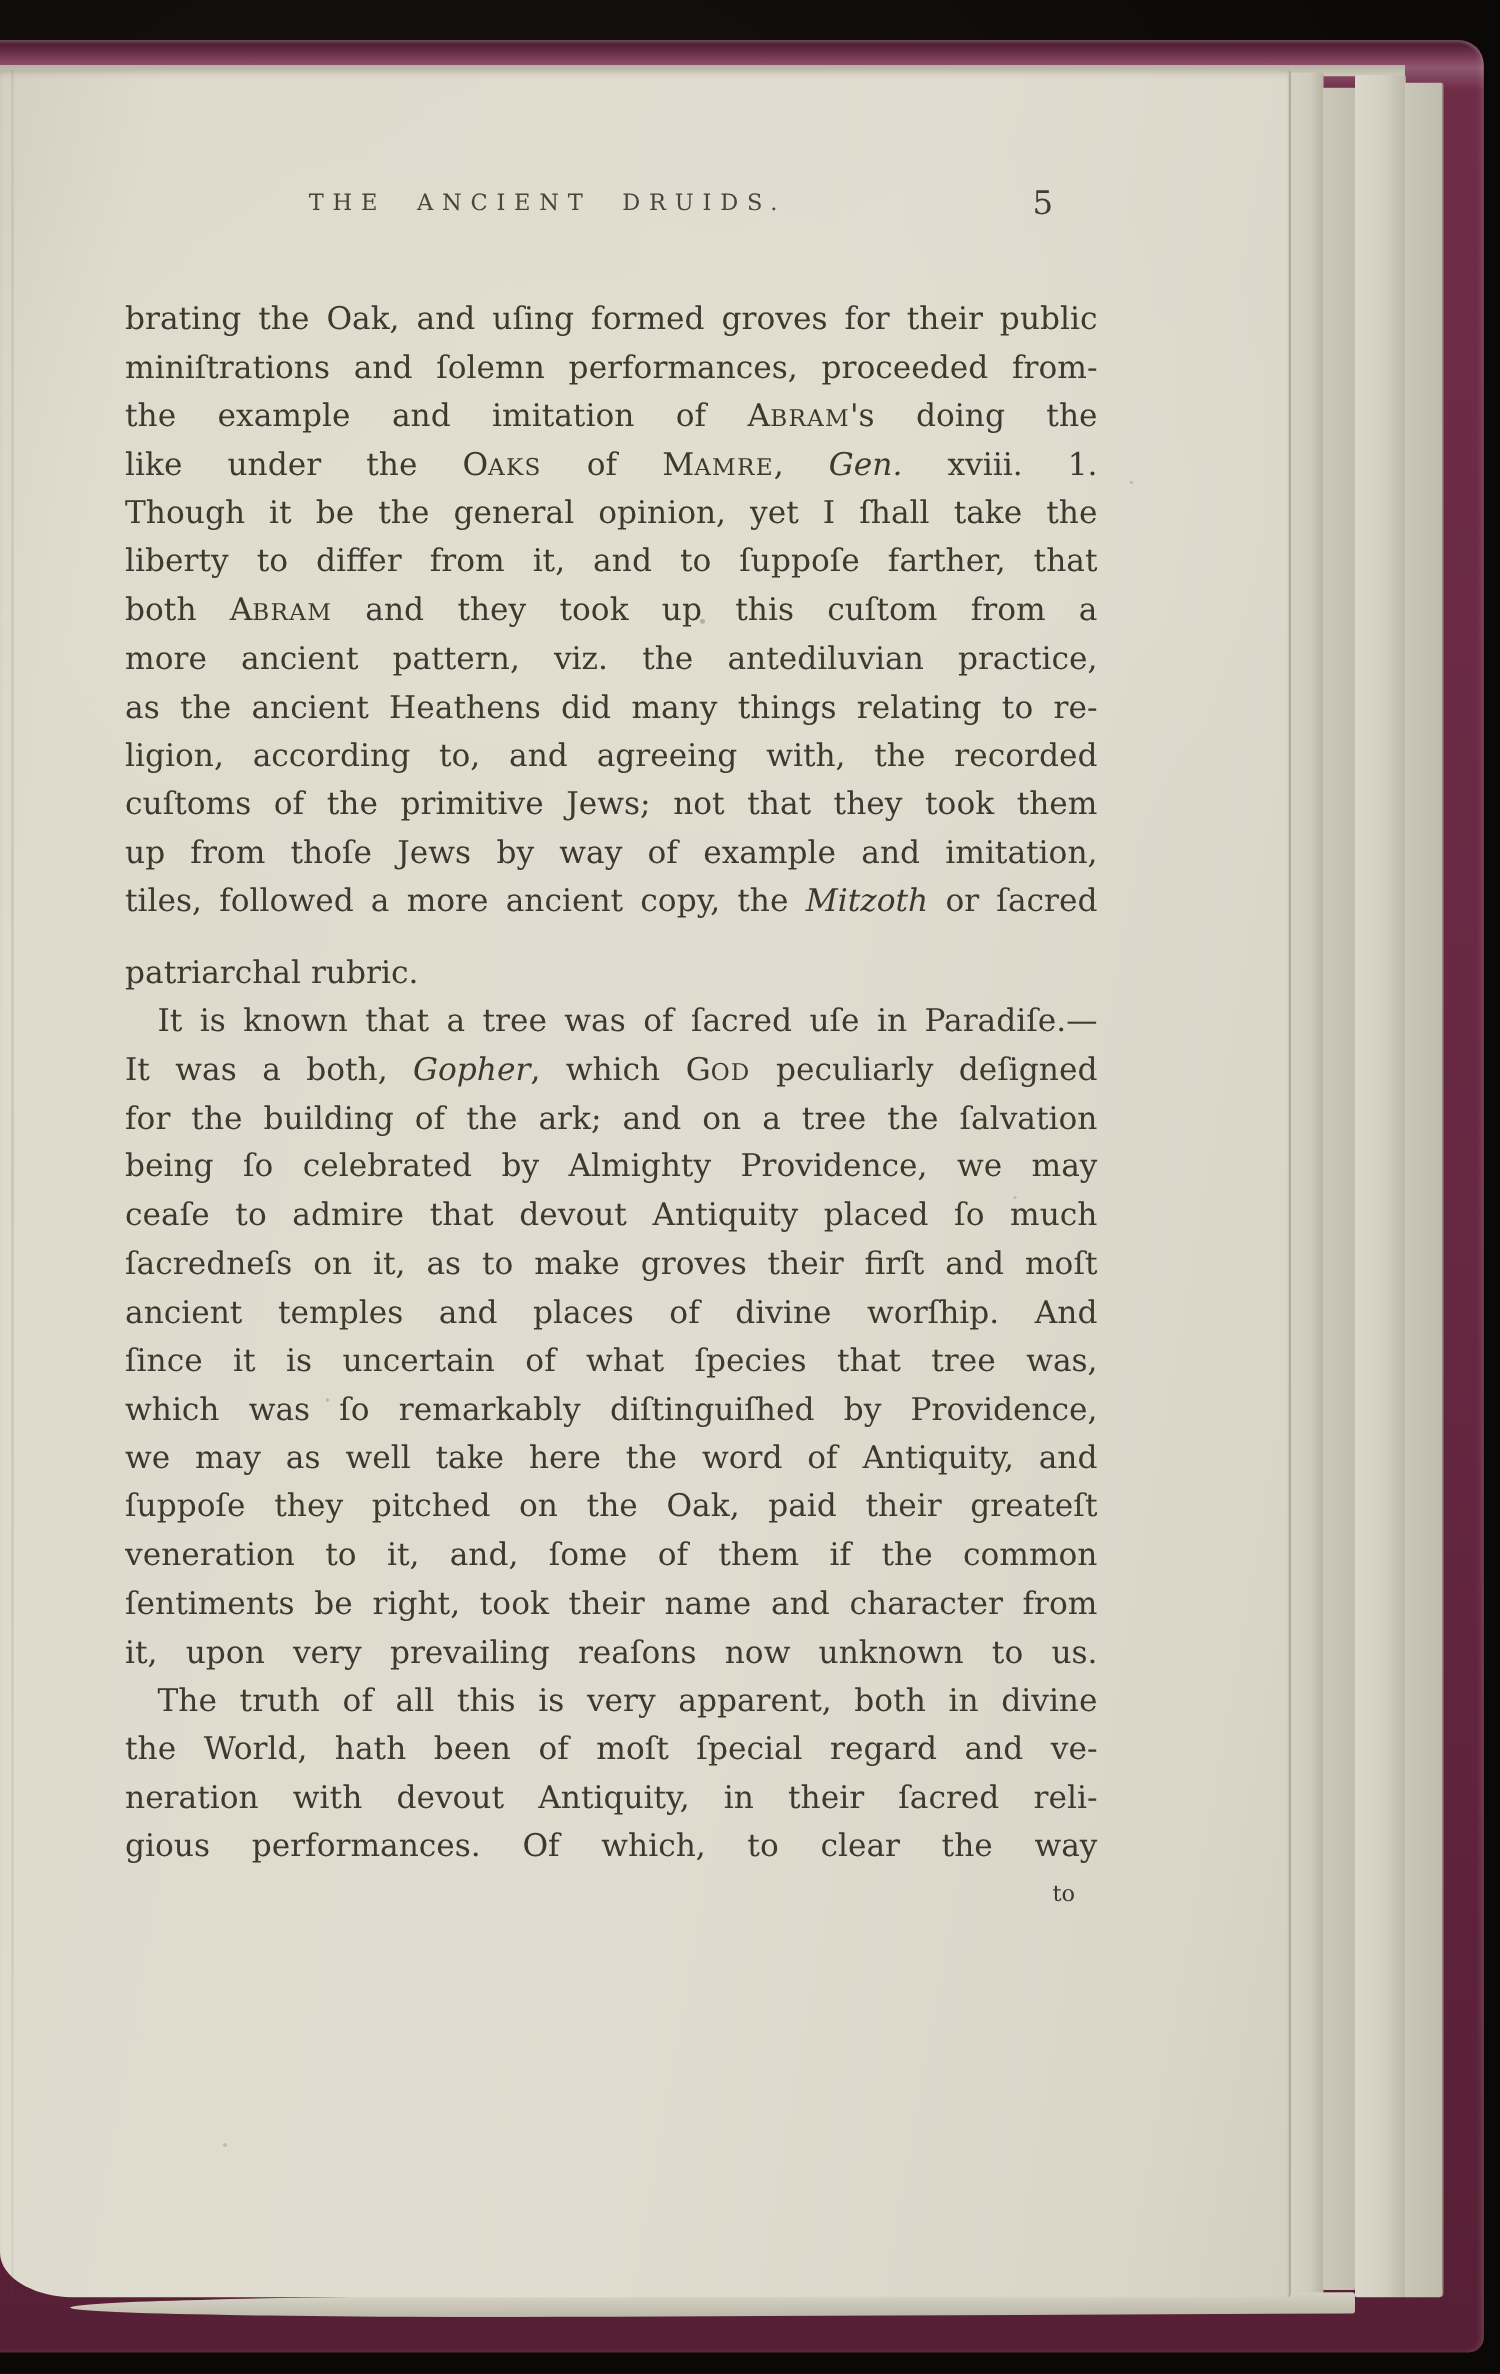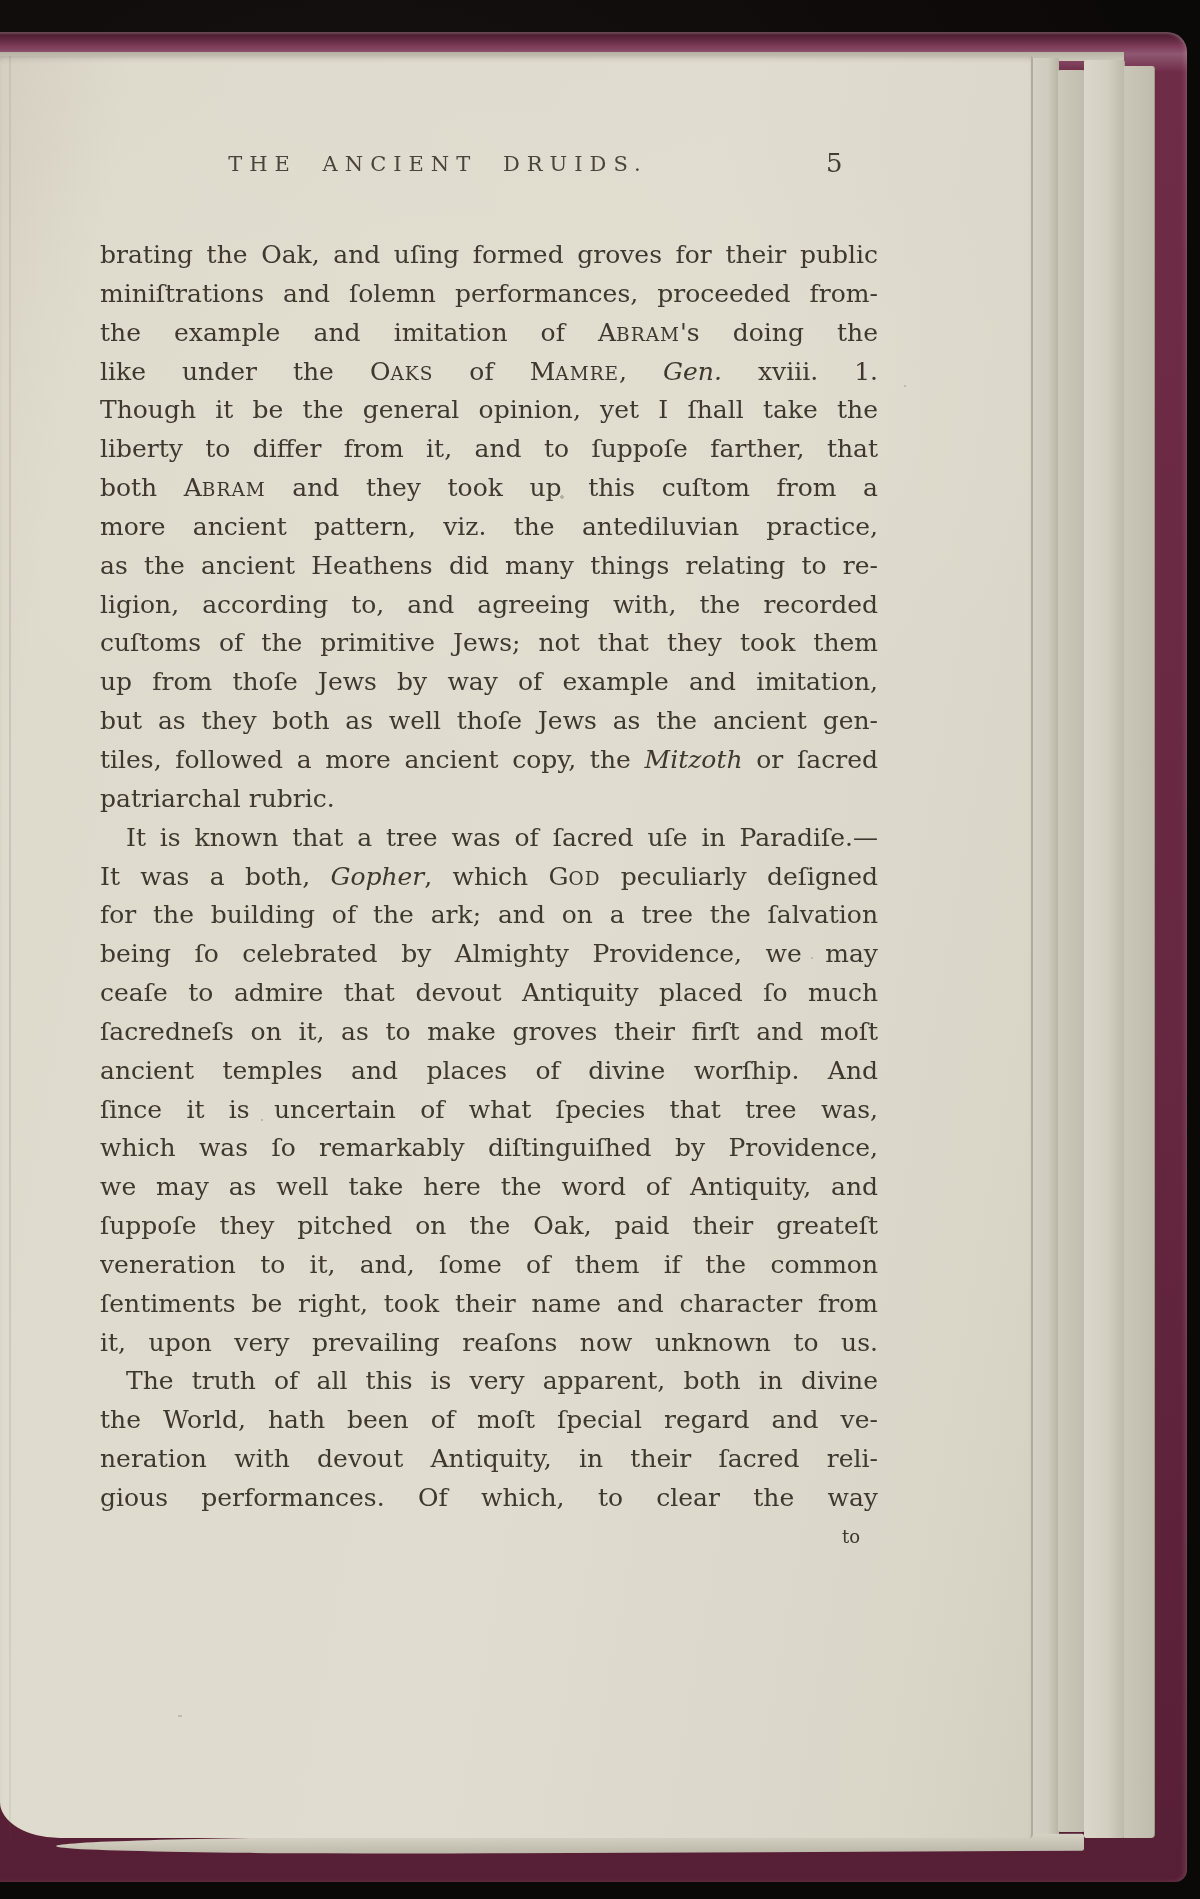--- a/index.html
+++ b/index.html
@@ -36,27 +36,27 @@
       radial-gradient(2px 2px at 905px 330px, #c0bbac 0 60%, transparent 70%),
       radial-gradient(900px 500px at 45% 20%, #e2decf 0%, transparent 70%),
       linear-gradient(100deg, #d4cfc1 0%, #dedacc 10%, #e0dccf 55%, #d9d5c7 90%, #d2cec0 100%);
     border-right:2px solid #b0ac9c;
     border-radius:2px 3px 4px 60px/2px 3px 4px 36px;
     box-shadow:inset 0 5px 7px -5px rgba(60,40,40,.35);
   }
   .crease{position:absolute;left:9px;top:0;width:2px;height:100%;background:linear-gradient(180deg,rgba(90,80,70,.10),rgba(90,80,70,.16) 50%,rgba(90,80,70,.08));}
   
   .runhead{position:absolute;left:100px;top:96px;width:676px;text-align:center;
-    font-size:21px;letter-spacing:7px;word-spacing:12px;color:#4a443a;}
+    font-size:18px;letter-spacing:7px;word-spacing:12px;color:#4a443a;}
   .folio{position:absolute;left:826px;top:92px;font-size:26px;color:#433d33;}
   
   .textblock{position:absolute;left:100px;top:180px;width:778px;color:#3e382f;
     font-size:25px;}
   .tline{height:38.85px;line-height:38.85px;text-align:justify;text-align-last:justify;overflow:hidden;white-space:normal;}
-  .tline.nojust{text-align:left;text-align-last:left;}
+  .tline.nojust{text-align:left;text-align-last:left;margin-top:18px;}
   .tline.indent{padding-left:26px;}
   .sc{font-size:.74em;letter-spacing:1px;}
   .it{font-style:italic;}
   .catchword{height:38.85px;line-height:38.85px;text-align:right;padding-right:18px;color:#3e382f;font-size:18px;}
 </style>
 </head>
 <body>
 
 <div class="cover"></div>
 
@@ -80,21 +80,20 @@
       <div class="tline"><span>the example and imitation of A</span><span class="sc">BRAM</span><span>'s doing the</span></div>
       <div class="tline"><span>like under the O</span><span class="sc">AKS</span><span> of M</span><span class="sc">AMRE</span><span>, </span><span class="it">Gen.</span><span> xviii. 1.</span></div>
       <div class="tline"><span>Though it be the general opinion, yet I ſhall take the</span></div>
       <div class="tline"><span>liberty to differ from it, and to ſuppoſe farther, that</span></div>
       <div class="tline"><span>both A</span><span class="sc">BRAM</span><span> and they took up this cuſtom from a</span></div>
       <div class="tline"><span>more ancient pattern, viz. the antediluvian practice,</span></div>
       <div class="tline"><span>as the ancient Heathens did many things relating to re-</span></div>
       <div class="tline"><span>ligion, according to, and agreeing with, the recorded</span></div>
       <div class="tline"><span>cuſtoms of the primitive Jews; not that they took them</span></div>
       <div class="tline"><span>up from thoſe Jews by way of example and imitation,</span></div>
-      <div class="tline"><span>but as they both as well thoſe Jews as the ancient gen-</span></div>
       <div class="tline"><span>tiles, followed a more ancient copy, the </span><span class="it">Mitzoth</span><span> or ſacred</span></div>
       <div class="tline nojust"><span>patriarchal rubric.</span></div>
       <div class="tline indent"><span>It is known that a tree was of ſacred uſe in Paradiſe.—</span></div>
       <div class="tline"><span>It was a both, </span><span class="it">Gopher</span><span>, which G</span><span class="sc">OD</span><span> peculiarly deſigned</span></div>
       <div class="tline"><span>for the building of the ark; and on a tree the ſalvation</span></div>
       <div class="tline"><span>being ſo celebrated by Almighty Providence, we may</span></div>
       <div class="tline"><span>ceaſe to admire that devout Antiquity placed ſo much</span></div>
       <div class="tline"><span>ſacredneſs on it, as to make groves their firſt and moſt</span></div>
       <div class="tline"><span>ancient temples and places of divine worſhip. And</span></div>
       <div class="tline"><span>ſince it is uncertain of what ſpecies that tree was,</span></div>

